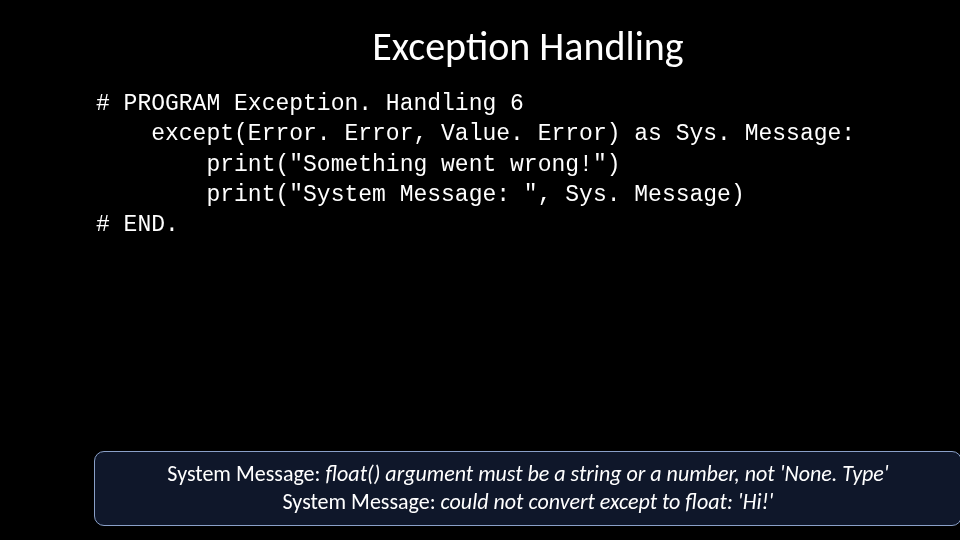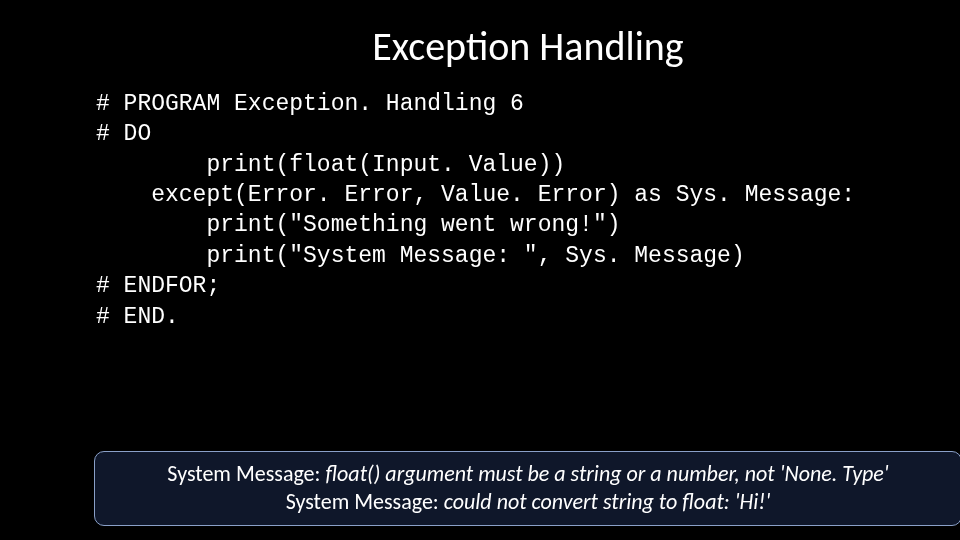--- a/index.html
+++ b/index.html
@@ -60,32 +60,29 @@
 </style>
 </head>
 <body>
 
 <div class="slide">
 
   <div class="title">Exception Handling</div>
 
   <div class="code-block">
     <div class="code-line"># PROGRAM Exception. Handling 6</div>
-    <div class="code-line"># DO</div>
-    <div class="code-line">        print(float(Input. Value))</div>
     <div class="code-line">    except(Error. Error, Value. Error) as Sys. Message:</div>
     <div class="code-line">        print("Something went wrong!")</div>
     <div class="code-line">        print("System Message: ", Sys. Message)</div>
     <div class="code-line"></div>
-    <div class="code-line"># ENDFOR;</div>
     <div class="code-line"># END.</div>
   </div>
 
   <div class="output-box">
     <div class="output-line">
       <span class="output-label">System Message: </span><span class="output-msg">float() argument must be a string or a number, not 'None. Type'</span>
     </div>
     <div class="output-line">
-      <span class="output-label">System Message: </span><span class="output-msg">could not convert string to float: 'Hi!'</span>
+      <span class="output-label">System Message: </span><span class="output-msg">could not convert except to float: 'Hi!'</span>
     </div>
   </div>
 
 </div>
 
 </body></html>

